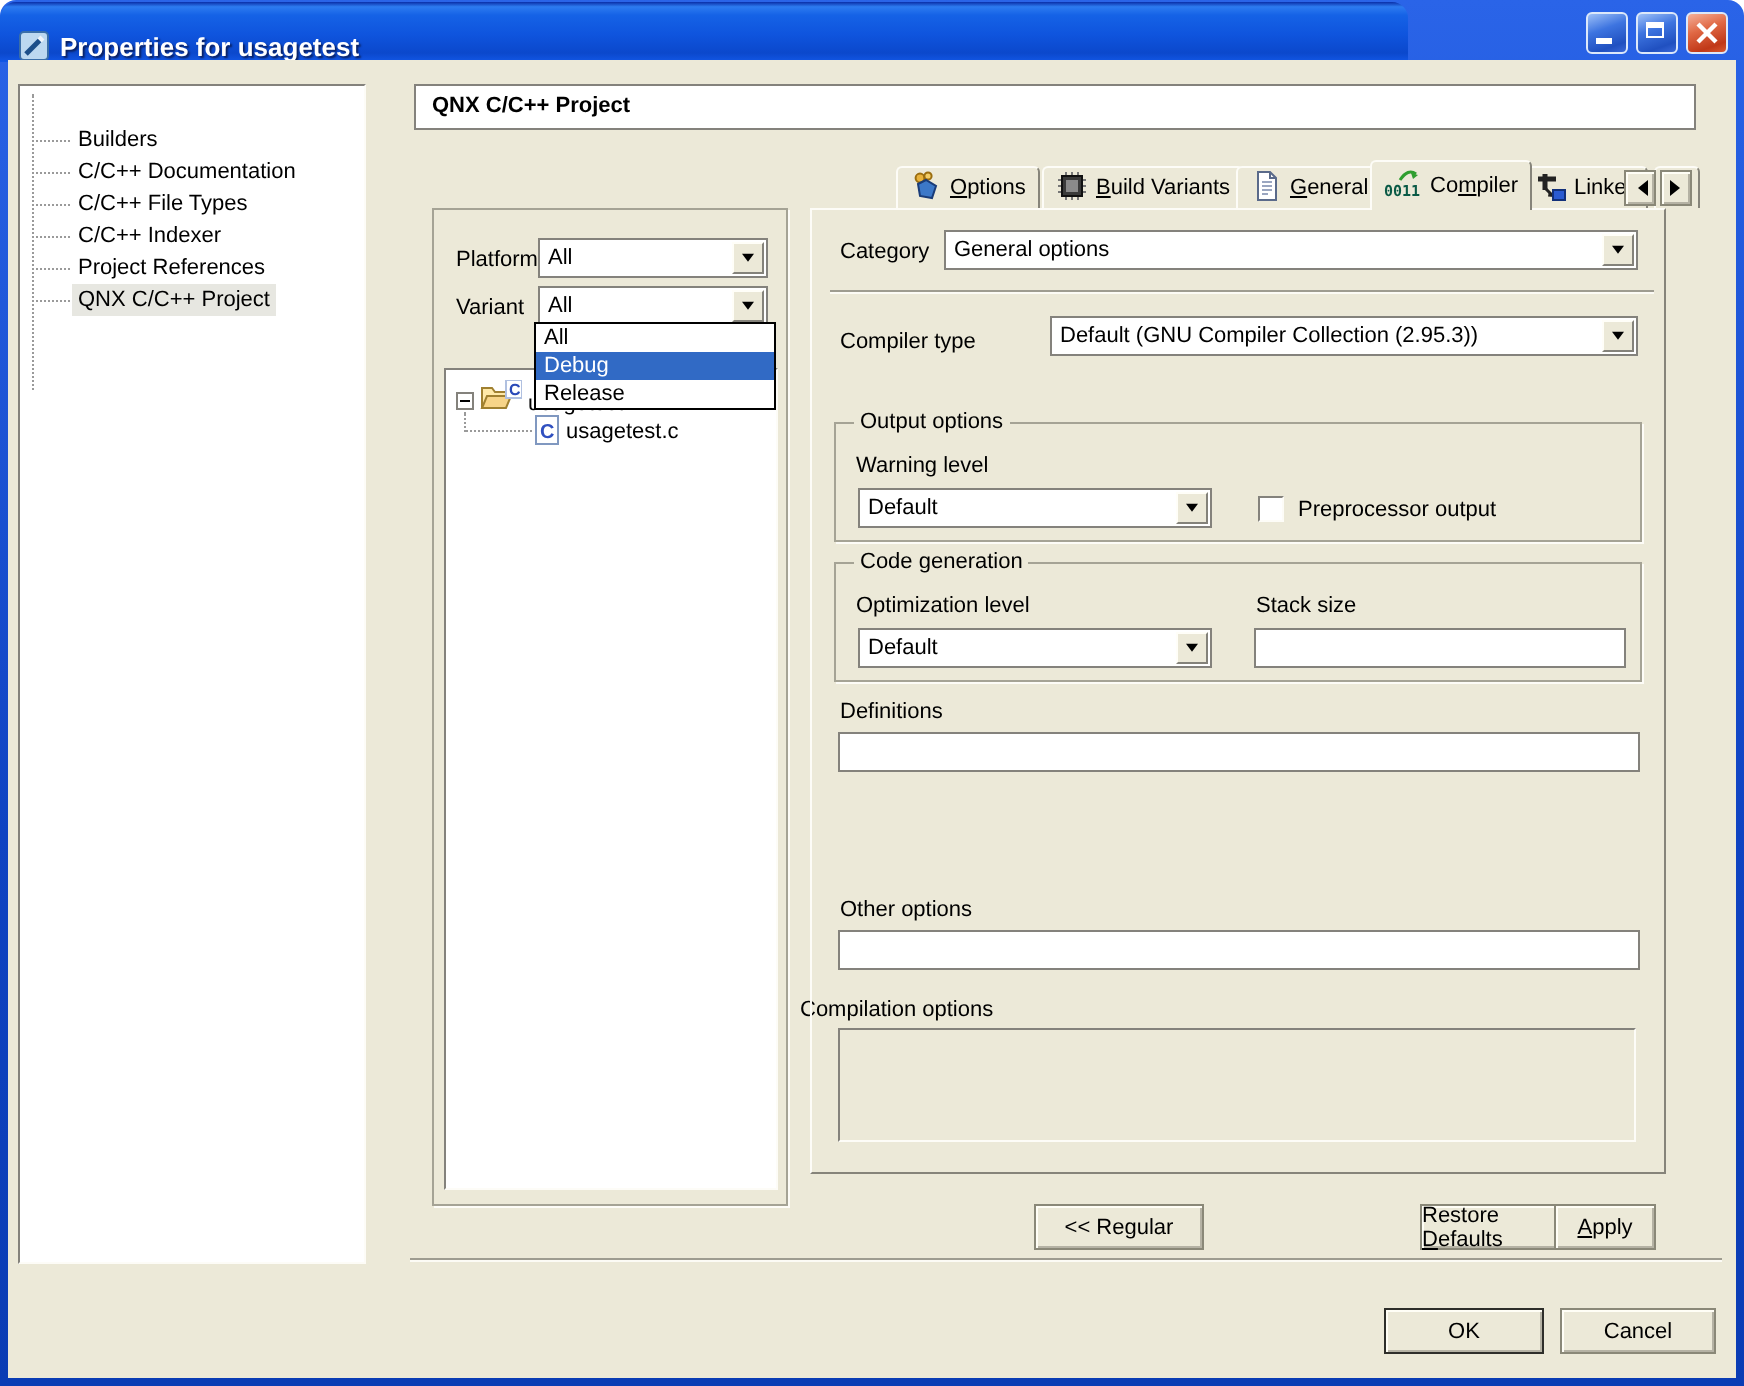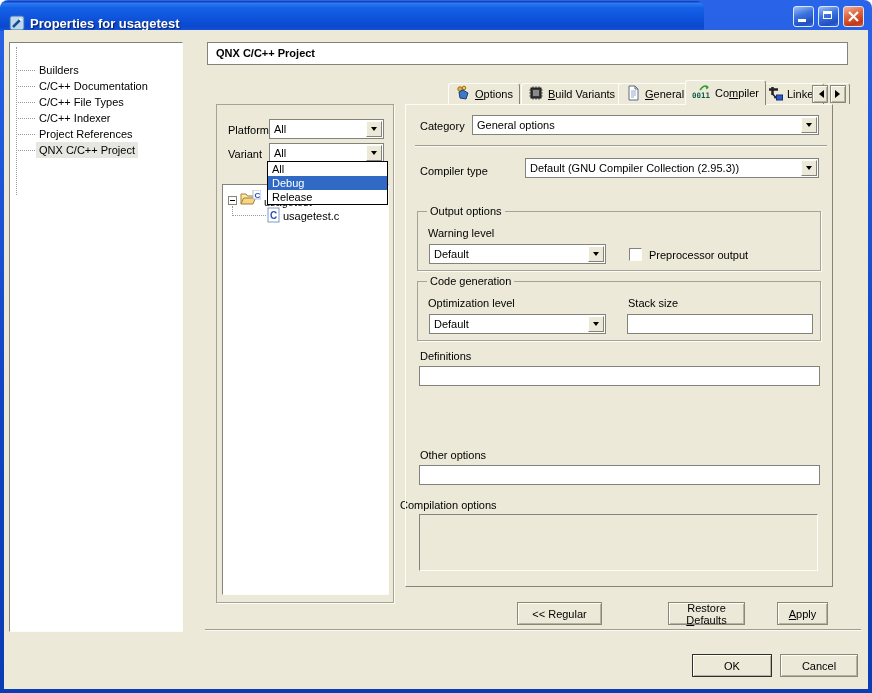--- a/index.html
+++ b/index.html
@@ -284,21 +284,21 @@
 
   <span class="lbl" style="left:420px;top:449px;">Other options</span>
   <input class="input" style="left: 419px; top: 465px; width: 401px; height: 20px;" value="">
 
   <span class="lbl" style="left:400px;top:499px;">Compilation options</span>
   <div class="bigbox" style="left:419px;top:514px;width:399px;height:57px;"></div>
 
   <div class="btn3d" style="left:517px;top:602px;width:85px;height:23px;">
     <span>&lt;&lt; Regular</span>
   </div>
-  <div class="btn3d" style="left:668px;top:602px;width:77px;height:23px;text-align:center;">
+  <div class="btn3d" style="left:710px;top:602px;width:77px;height:23px;">
     <span><span>Restore </span><span class="mn">D</span><span>efaults</span></span>
   </div>
   <div class="btn3d" style="left:777px;top:602px;width:51px;height:23px;">
     <span><span></span><span class="mn">A</span><span>pply</span></span>
   </div>
 
   <div class="etched" style="left:205px;top:629px;width:656px;"></div>
 
   <div class="btn3d default" style="left:692px;top:654px;width:80px;height:23px;">
     <span>OK</span>

